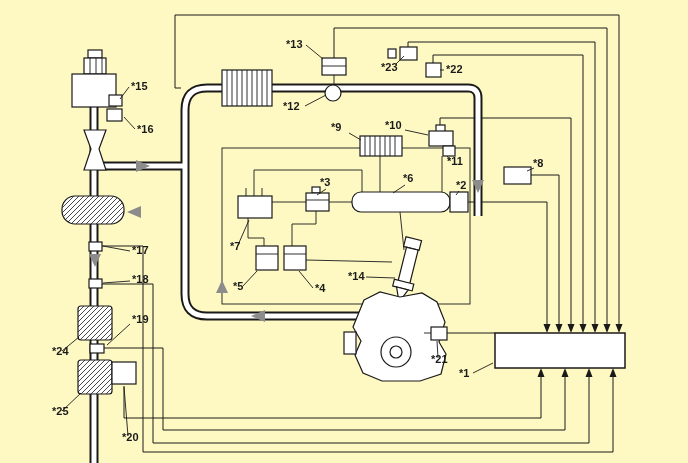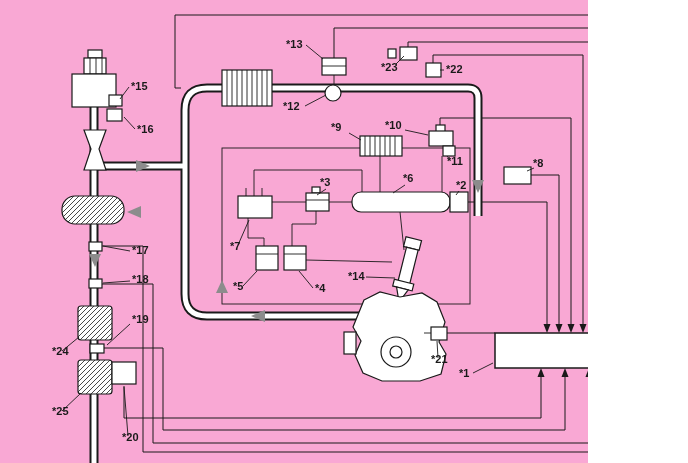--- a/index.html
+++ b/index.html
@@ -1,16 +1,16 @@
 <!DOCTYPE html>
 <html><head>
 <meta charset="utf-8">
 <style>
   html,body{margin:0;padding:0;background:#ffffff;}
-  .stage{position:relative;width:588px;height:463px;background:#f9a8d4;overflow:hidden;
+  .stage{position:relative;width:688px;height:463px;background:#fef9c3;overflow:hidden;
          font-family:"Liberation Sans", sans-serif;}
   svg{position:absolute;left:0;top:0;}
   text{font-family:"Liberation Sans", sans-serif;font-size:11px;font-weight:700;fill:#1a1a1a;}
   .wire{stroke:#1a1a1a;stroke-width:1;fill:none;}
   .ldr{stroke:#1a1a1a;stroke-width:0.9;fill:none;}
   .pipeO{stroke:#1a1a1a;stroke-width:9;fill:none;}
   .pipeI{stroke:#ffffff;stroke-width:5;fill:none;}
   .cmp{fill:#ffffff;stroke:#1a1a1a;stroke-width:1.2;}
   .thin{stroke:#1a1a1a;stroke-width:0.9;fill:none;}
   .blk{fill:#1a1a1a;}

